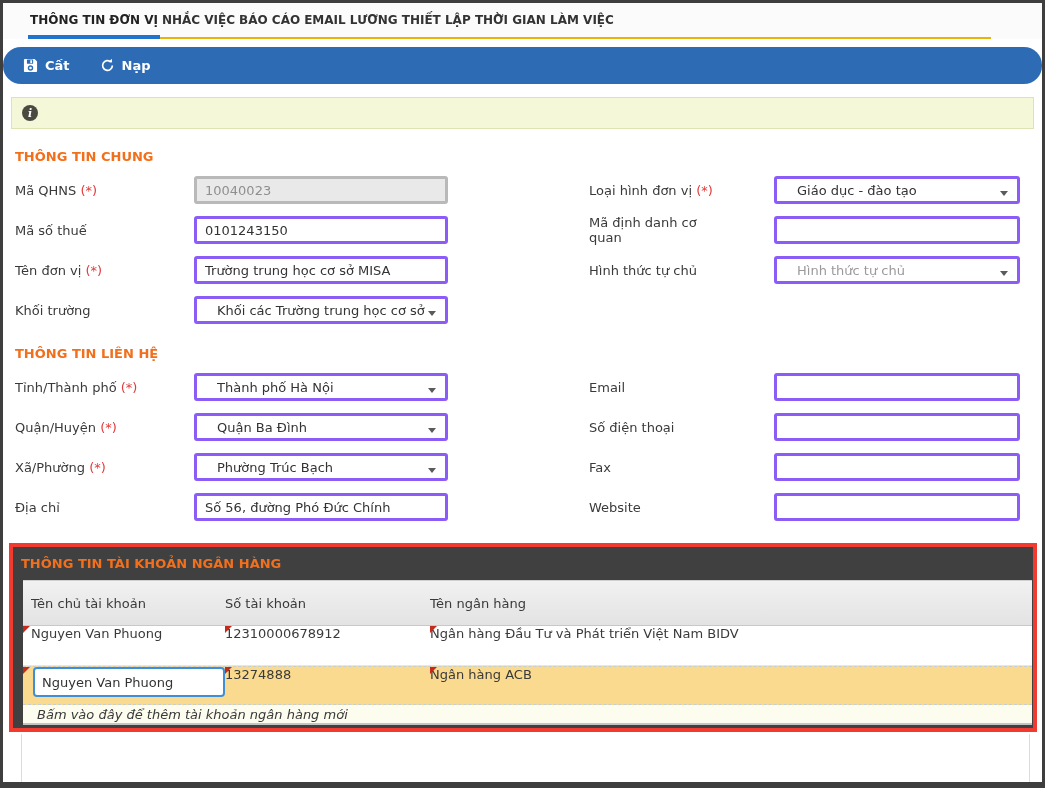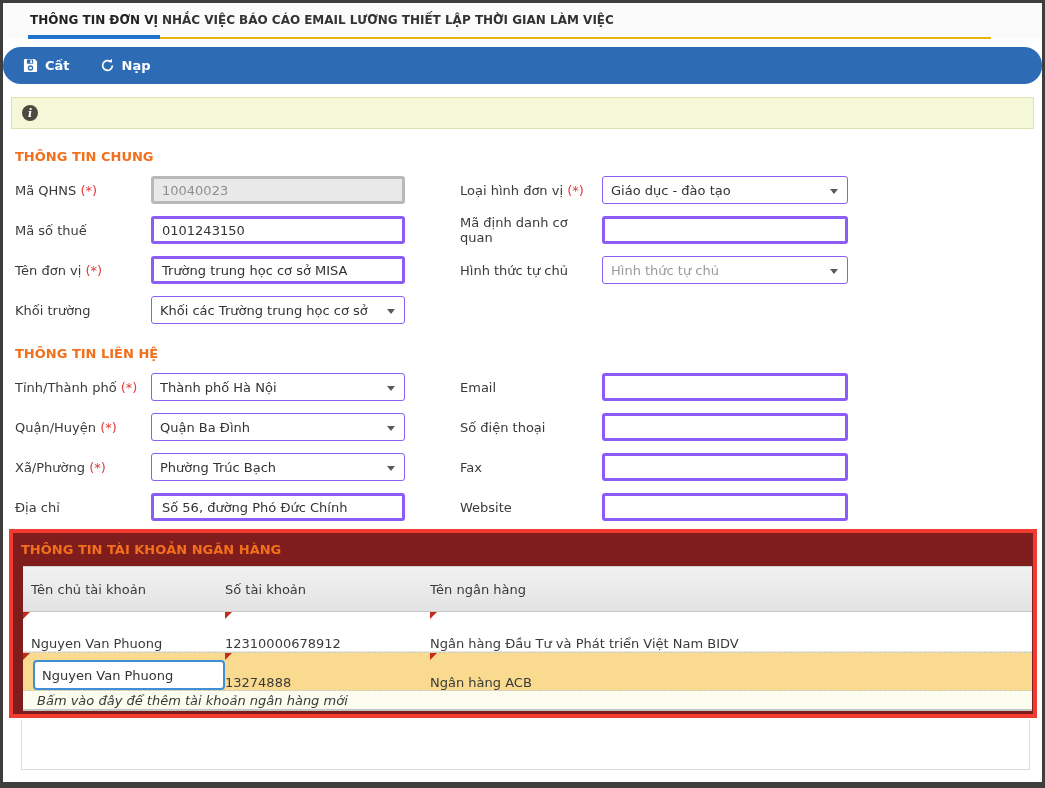--- a/index.html
+++ b/index.html
@@ -37,64 +37,64 @@
   }
   .info-icon {
     width:16px; height:16px; border-radius:50%; background:#4a4a41; color:#fff;
     font:italic bold 11px "DejaVu Serif",serif; display:flex; align-items:center;
     justify-content:center; margin-right:8px; flex:0 0 16px;
   }
   .notice b { font-style:italic; }
 
   
   .section-title { color:#f26f1c; font-size:13px; font-weight:bold; margin:20px 0 2px 12px; }
-  .frow { display:flex; align-items:center; margin:12px 0 0 12px; height:28px; }
+  .frow { display:flex; align-items:center; margin:12px 0 0 12px; height:28px;gap:43px; }
   .lbl { font-size:13px; color:#3a3a3a; }
   .lbl-l { width:136px; flex:0 0 136px; }
   .lbl-r { width:142px; flex:0 0 142px; }
   .gap-mid { width:55px; flex:0 0 55px; }
   .req { color:#e23b3b; }
 
   .tinput {
     height:28px; border:3px solid #8b5cf6; border-radius:3px; background:#fff;
     font-family:inherit; font-size:13px; color:#333; padding:0 8px; outline:none;
   }
   .tinput::placeholder { color:#9a9a9a; }
   .tinput.disabled { background:#e9e9e9; color:#8f8f8f; border-color:#b9b9b9; }
   .w-l { width:254px; flex:0 0 254px; }
   .w-r { width:246px; flex:0 0 246px; }
 
   .combo {
-    height:28px; border:1px solid #8b5cf6; border-radius:3px; background:#fff;
-    display:flex; align-items:center; padding:0 8px; position:relative; cursor:pointer;
+    height:28px; border:3px solid #8b5cf6; border-radius:3px; background:#fff;
+    display:flex; align-items:center; padding:0 20px; position:relative; cursor:pointer;
   }
   .combo-text { font-size:13px; color:#333; overflow:hidden; white-space:nowrap; padding-right:18px; }
   .combo-text.placeholder { color:#9a9a9a; }
   .combo-arrow {
     position:absolute; right:9px; top:12px; width:0; height:0;
     border-left:4.5px solid transparent; border-right:4.5px solid transparent;
     border-top:5px solid #5a5a5a;
   }
 
   
   .bank-box {
-    margin:8px 5px 0 6px; border:4px solid #f23b30; background:#7f1d1d; padding-bottom:3px;
+    margin:22px 5px 0 6px; border:4px solid #f23b30; background:#404040; padding-bottom:3px;
   }
   .bank-title { color:#f26f1c; font-size:13px; font-weight:bold; margin:9px 0 9px 8px; }
   .bank-table { margin:0 1px 0 10px; font-size:13px; }
   .bt-header {
     display:flex; height:46px; align-items:center;
     background:linear-gradient(#f1f1f1,#e3e3e3);
     border-top:1px solid #cfcfcf; border-bottom:1px solid #c8c8c8; color:#3a3a3a;
   }
   .bt-col1 { width:202px; flex:0 0 202px; padding-left:8px; }
   .bt-col2 { width:205px; flex:0 0 205px; }
   .bt-col3 { flex:1; }
   .bt-row { display:flex; align-items:center; color:#3a3a3a; position:relative; }
-  .bt-row .cell { position:relative; height:100%; display:flex; align-items:flex-end; }
+  .bt-row .cell { position:relative; height:100%; display:flex; align-items:flex-start; }
   .row-normal { height:40px; background:#fff; border-bottom:1px solid #e7e7e7; }
   .row-edit { height:39px; background:#f9da8f; border-top:1px dashed #c3cfd6; border-bottom:1px dashed #c3cfd6; }
   .corner {
     position:absolute; top:0; left:0; width:0; height:0;
     border-top:7px solid #c52b1d; border-right:7px solid transparent;
   }
   .edit-input {
     width:196px; height:30px; margin-left:2px; border:2px solid #3f8fd8; border-radius:4px;
     background:#fff; font-family:inherit; font-size:13px; color:#333; padding:0 7px; outline:none;
   }

